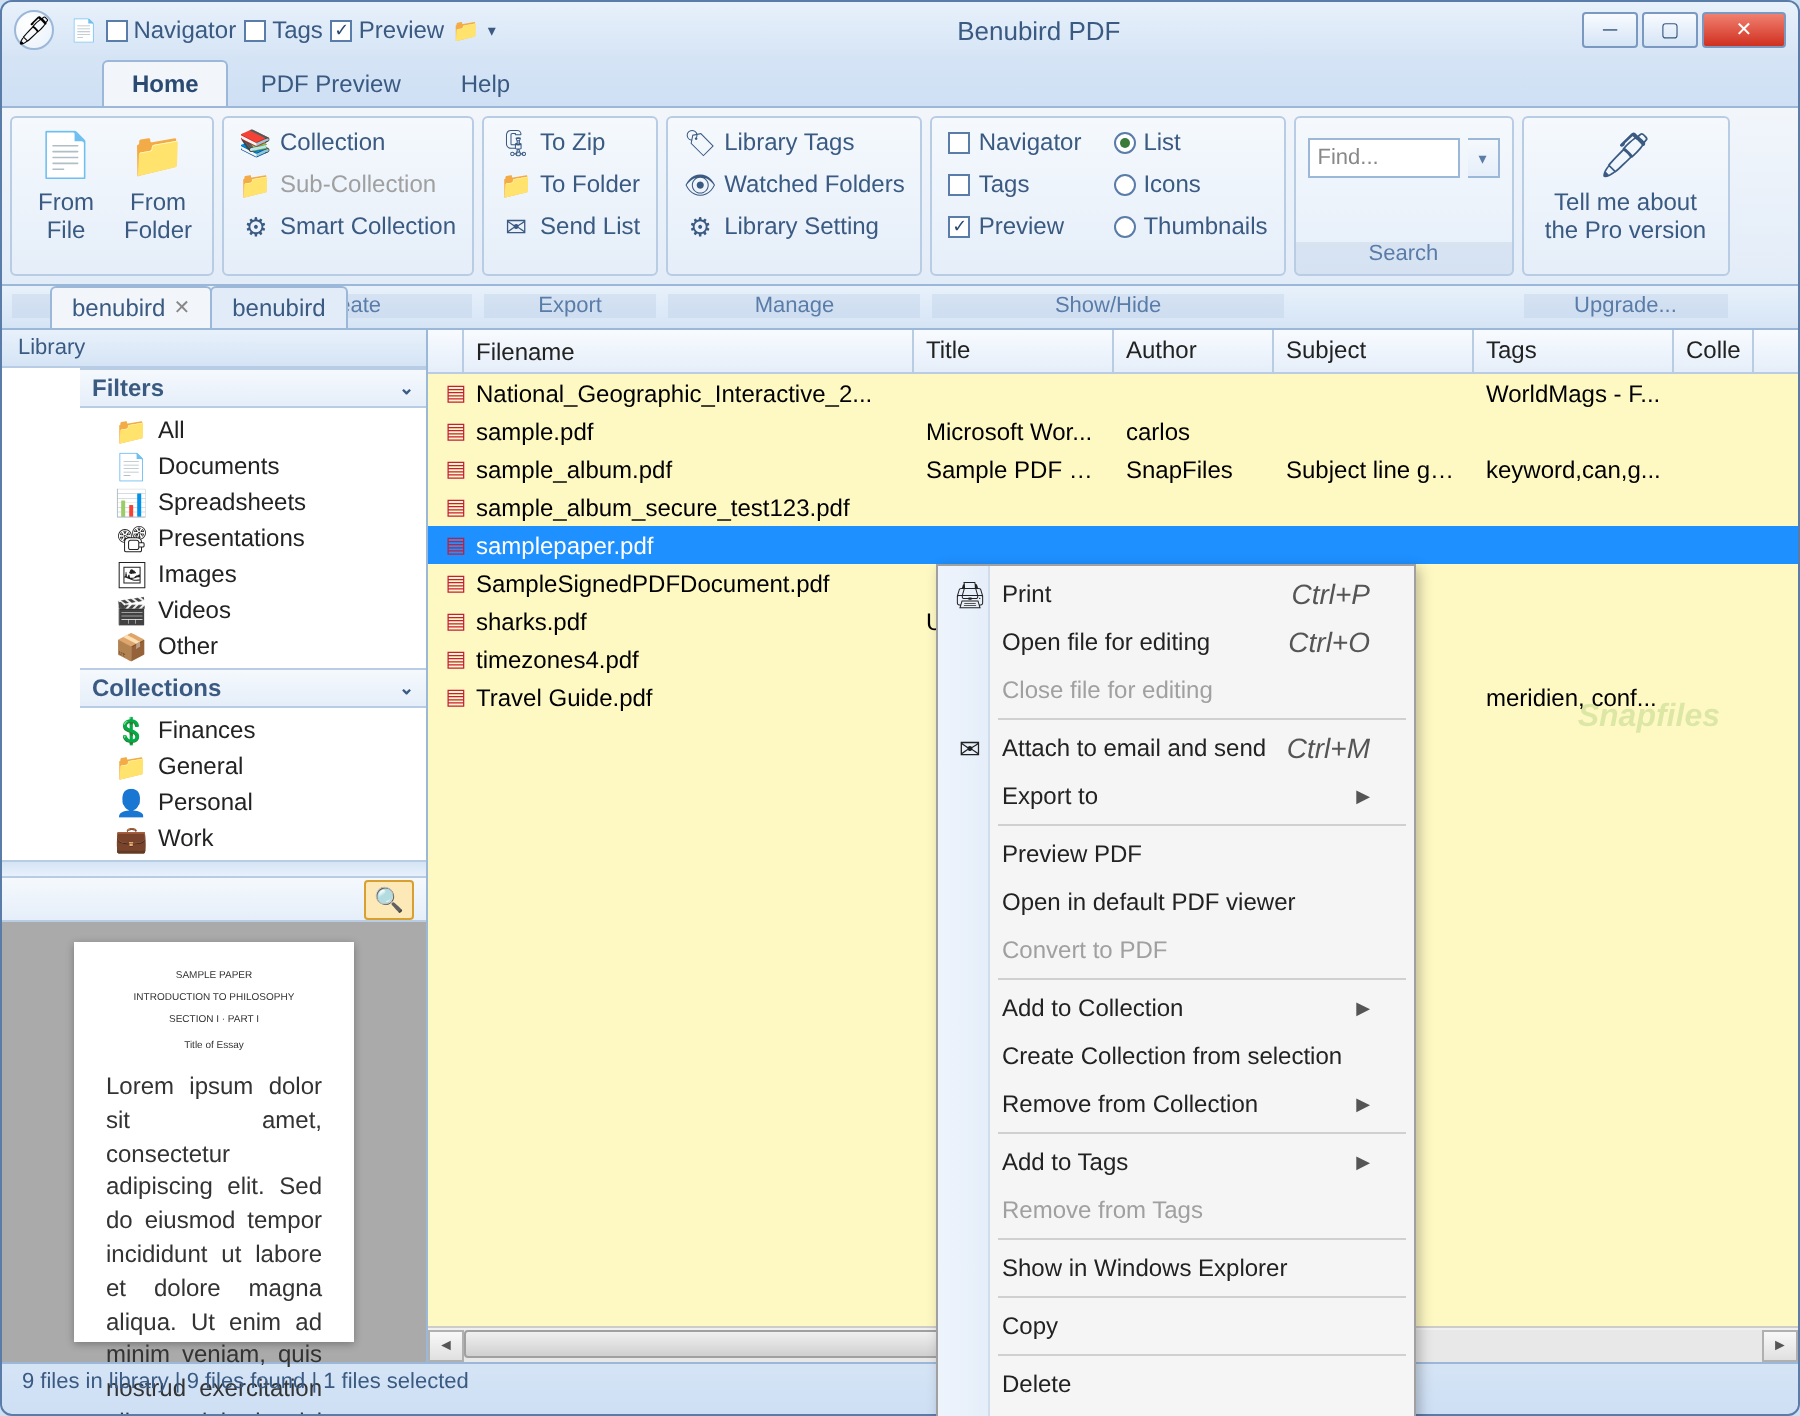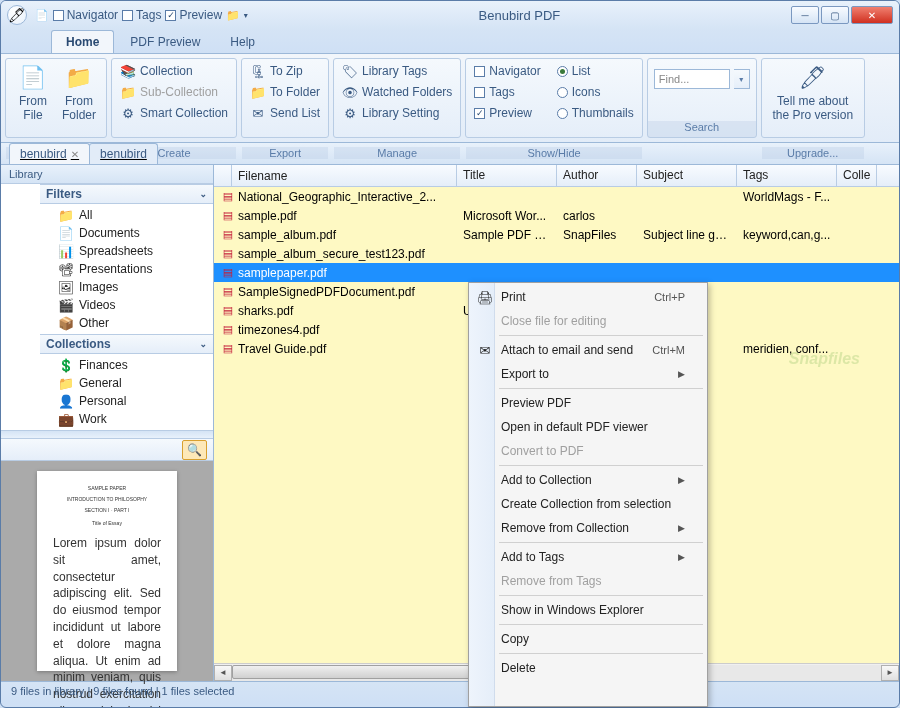--- a/index.html
+++ b/index.html
@@ -23,21 +23,21 @@
 .rbig { display: flex; flex-direction: column; align-items: center; justify-content: center; width: 42px; height: 62px; font-size: 11px; color: #3a5a82; text-align:center; cursor:pointer;}
 .rbig .ico { width: 32px; height: 32px; display:flex;align-items:center;justify-content:center;font-size:22px;}
 .rsmallcol { display: flex; flex-direction: column; gap: 1px; }
 .rsmall { display: flex; align-items: center; gap: 4px; height: 20px; font-size: 11px; color: #3a5a82; padding: 0 2px; cursor:pointer;}
 .rsmall.dis { color: #a0a0a0; }
 .rsmall .ico { width: 16px; height: 16px; display:flex;align-items:center;justify-content:center;font-size:13px;}
 .rradio { width:11px;height:11px;border:1px solid #5a7ca8;border-radius:50%;background:#fff;display:inline-flex;align-items:center;justify-content:center;}
 .rradio.on::after{content:"";width:5px;height:5px;background:#3a7a3a;border-radius:50%;}
 .searchbox { height:20px; border:1px solid #9cb8d8; background:#fff; width:76px; display:flex;align-items:center;padding:0 4px;color:#888;font-size:11px;}
 .searchdd {width:16px;height:20px;border:1px solid #9cb8d8;border-left:none;background:linear-gradient(#f5f9fd,#e5eef9);display:flex;align-items:center;justify-content:center;font-size:8px;color:#5a7ca8;}
-.doctabs { height: 22px; background: linear-gradient(#e8f1fb,#d5e4f5); display: flex; align-items: center; padding-left: 8px; gap: 0; border-bottom:1px solid #9cb8d8;text-decoration:underline;}
+.doctabs { height: 22px; background: linear-gradient(#e8f1fb,#d5e4f5); display: flex; align-items: center; padding-left: 24px; gap: 0; border-bottom:1px solid #9cb8d8;}
 .doctab { padding: 3px 10px; font-size: 11px; color: #3a5a82; border: 1px solid #9cb8d8; border-bottom:none; background: #f2f6fb; border-radius: 3px 3px 0 0; display:flex;align-items:center;gap:4px;margin-right:-1px;}
 .doctab .x { font-size:10px; color:#888;}
 .doctab:not(.active){background:#e2ecf8;}
 .content { display: flex; height: 516px; }
 .sidebar { width: 213px; background: #f2f6fb; border-right: 1px solid #9cb8d8; display:flex;flex-direction:column;}
 .sidehdr { padding: 3px 8px; background: linear-gradient(#e8f1fb,#d5e4f5); font-size: 11px; color: #3a5a82; border-bottom:1px solid #b8cce4;}
 .sidepanel { background:#fff;padding-left:39px; }
 .sidepanel-hdr { padding: 2px 6px; background: linear-gradient(#f5f9fd,#e5eef9); border-top:1px solid #b8cce4;border-bottom:1px solid #b8cce4; font-size:11px; font-weight:bold; color:#3a5a82; display:flex;align-items:center;justify-content:space-between;}
 .tree { padding: 2px 0; }
 .tree-item { display:flex;align-items:center;gap:5px;padding:1px 6px 1px 18px;font-size:12px;color:#222;cursor:pointer;}
@@ -61,21 +61,21 @@
 .c-su{width:100px;}
 .c-tg{width:100px;}
 .c-co{width:40px;}
 .hscroll{height:18px;background:#f0f0f0;border-top:1px solid #ccc;display:flex;align-items:center;}
 .hscroll-btn{width:18px;height:16px;background:linear-gradient(#f8f8f8,#e0e0e0);border:1px solid #b0b0b0;display:flex;align-items:center;justify-content:center;font-size:8px;color:#555;}
 .hscroll-track{flex:1;height:16px;background:#e8e8e8;position:relative;}
 .hscroll-thumb{position:absolute;left:0;width:280px;height:14px;top:0;background:linear-gradient(#f0f0f0,#d0d0d0);border:1px solid #a0a0a0;border-radius:2px;}
 .ctxmenu { position:absolute; left:468px; top:282px; width:240px; background:#f5f5f5; border:1px solid #a0a0a0; box-shadow:2px 2px 6px rgba(0,0,0,0.25); padding:2px; z-index:100;}
 .ctxmenu-item { height:24px; display:flex; align-items:center; padding:0 20px 0 30px; font-size:12px; color:#222; position:relative; cursor:pointer;}
 .ctxmenu-item.dis { color:#a0a0a0;}
-.ctxmenu-item .sc { margin-left:auto; color:#555; font-size:11px;}
+.ctxmenu-item .sc { margin-left:auto; color:#555; font-size:14px;font-style:italic;}
 .ctxmenu-item .sub { margin-left:auto; font-size:9px; color:#555;}
 .ctxmenu-item .mico{position:absolute;left:6px;width:16px;height:16px;display:flex;align-items:center;justify-content:center;font-size:13px;}
 .ctxmenu hr { border:none; border-top:1px solid #d0d0d0; margin:2px 2px 2px 28px;}
 .ctxmenu-gutter{position:absolute;left:0;top:0;bottom:0;width:26px;background:linear-gradient(90deg,#eef4fc,#e5eef9);border-right:1px solid #d0dcec;}
 .statusbar { height:22px; background:linear-gradient(#d5e4f5,#cfe0f5); border-top:1px solid #9cb8d8; padding:3px 10px; font-size:11px; color:#3a5a82;}
 .watermark{position:absolute;right:40px;top:350px;font-size:16px;color:rgba(120,180,80,0.25);font-style:italic;font-weight:bold;pointer-events:none;}
 </style>
 </head>
 <body>
 
@@ -417,20 +417,24 @@
 
 <div class="watermark">Snapfiles</div>
 
 <div class="ctxmenu">
   <div class="ctxmenu-gutter"></div>
   <div class="ctxmenu-item">
       <span class="mico">🖨</span>
       <span>Print</span>
       <span class="sc">Ctrl+P</span>
     </div>
+  <div class="ctxmenu-item">
+      <span>Open file for editing</span>
+      <span class="sc">Ctrl+O</span>
+    </div>
   <div class="ctxmenu-item dis">
       <span>Close file for editing</span>
     </div>
   <hr>
   <div class="ctxmenu-item">
       <span class="mico">✉</span>
       <span>Attach to email and send</span>
       <span class="sc">Ctrl+M</span>
     </div>
   <div class="ctxmenu-item">

